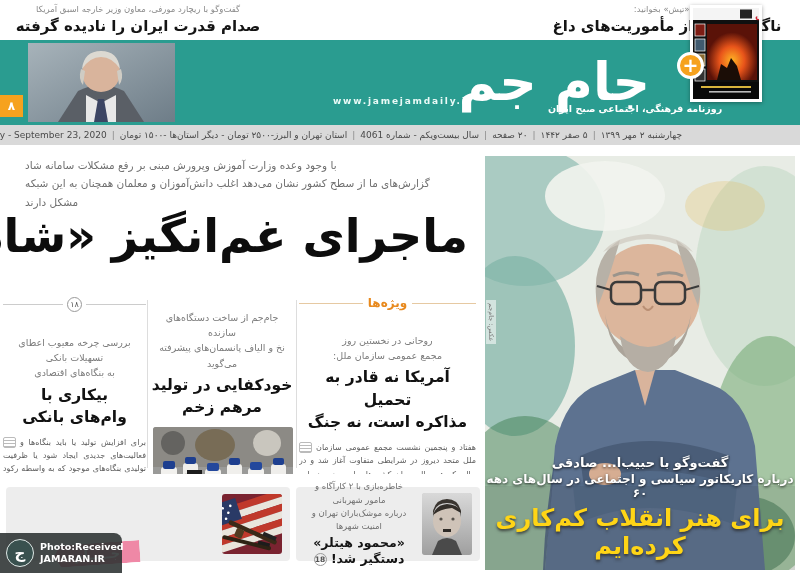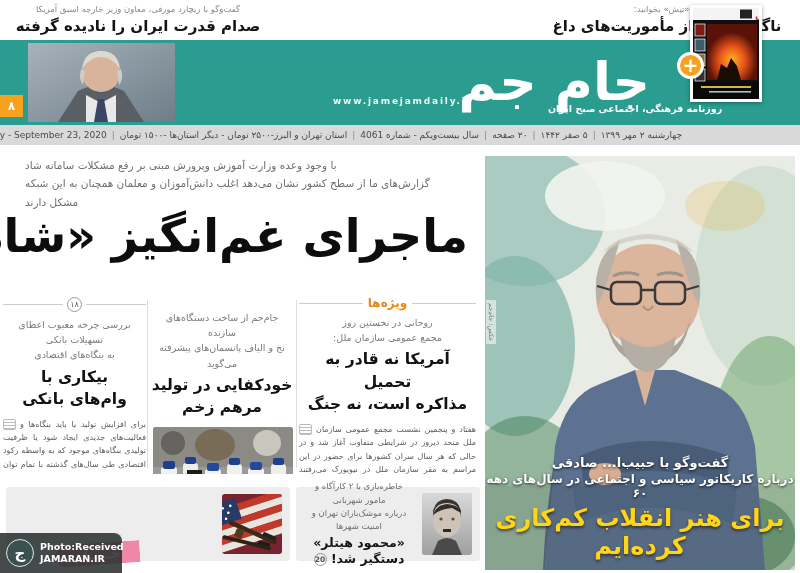--- a/index.html
+++ b/index.html
@@ -55,21 +55,21 @@
   .vsep-a { left:147px; } .vsep-b { left:296px; }
 
   .specials-head { display:flex; align-items:center; gap:5px; color:#e8891d; font-size:12px; font-weight:bold; }
   .specials-head::before, .specials-head::after { content:""; flex:1; height:1px; background:#e6c9a2; }
 
   .topnum-row { display:flex; align-items:center; gap:4px; height:16px; }
   .topnum-row::before, .topnum-row::after { content:""; flex:1; height:1px; background:#ccc; }
 
   .num-circle { display:inline-flex; align-items:center; justify-content:center; width:15px; height:15px;
                 border:1px solid #9a9a9a; border-radius:50%; font-size:8px; color:#555; flex:none; background:#fff; }
-  .col-kicker { margin-top:5px; font-size:9.5px; color:#7a7a7a; text-align:center; line-height:1.6; }
+  .col-kicker { margin-top:23px; font-size:9.5px; color:#7a7a7a; text-align:center; line-height:1.6; }
   .col-title  { margin-top:3px; font-size:15.5px; font-weight:bold; color:#121212; text-align:center; line-height:1.45; }
   .col-body { margin-top:7px; font-size:8px; color:#5c5c5c; text-align:justify; line-height:1.68; }
   .article-ic { float:left; width:13px; height:11px; border:1px solid #bbb; border-radius:2px; margin:1px 4px 1px 0;
                 background:linear-gradient(#fff 2px,#bbb 2px,#bbb 3px,#fff 3px,#fff 5px,#bbb 5px,#bbb 6px,#fff 6px,#fff 8px,#bbb 8px,#bbb 9px,#fff 9px); }
   .end-circle { display:inline-flex; align-items:center; justify-content:center; width:13px; height:13px;
                 border:1px solid #9a9a9a; border-radius:50%; font-size:7.5px; color:#555; vertical-align:middle; }
 
   .vials-photo { position:relative; margin-top:8px; width:140px; height:84px; border-radius:3px; overflow:hidden; }
   .photo-badge { position:absolute; left:34px; bottom:26px; width:15px; height:15px; background:#1c1c1c;
                  color:#fff; font-size:8px; display:flex; align-items:center; justify-content:center; }
@@ -351,21 +351,21 @@
         <circle cx="31" cy="26" r="1.6" fill="#55504a"></circle>
       </svg>
     </div>
     <div class="card-text">
       <div class="card-kicker">
         <div>خاطره‌بازی با ۲ کارآگاه و مامور شهربانی</div>
         <div>درباره موشک‌باران تهران و امنیت شهرها</div>
       </div>
       <div class="card-title">
         <span>«محمود هیتلر» دستگیر شد!</span>
-        <span class="end-circle">20</span>
+        <span class="end-circle">18</span>
       </div>
     </div>
   </div>
   <div class="stamp">جـــــام</div>
 
   <div class="feature">
     <svg viewBox="0 0 310 414" width="310" height="414">
       <rect width="310" height="414" fill="#e8ece5"></rect>
       <ellipse cx="40" cy="60" rx="80" ry="70" fill="#9fc6bc" opacity="0.85"></ellipse>
       <ellipse cx="30" cy="190" rx="60" ry="90" fill="#7fb3a6" opacity="0.7"></ellipse>

